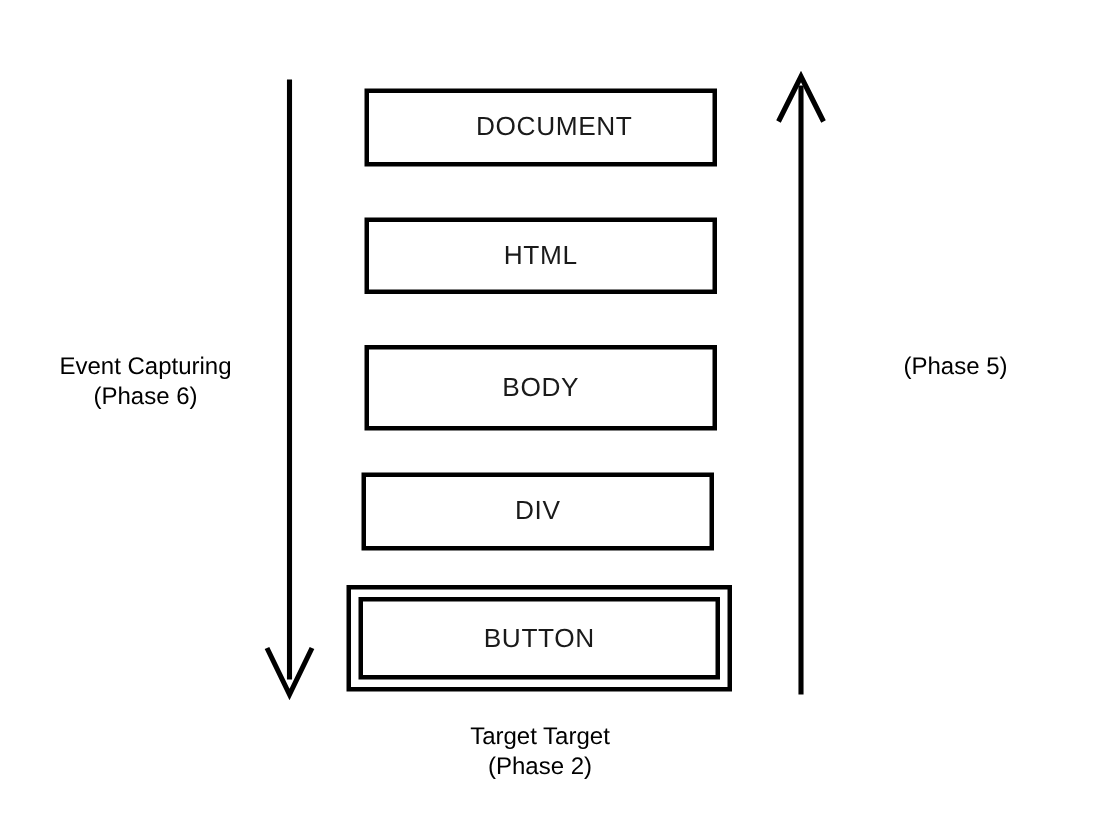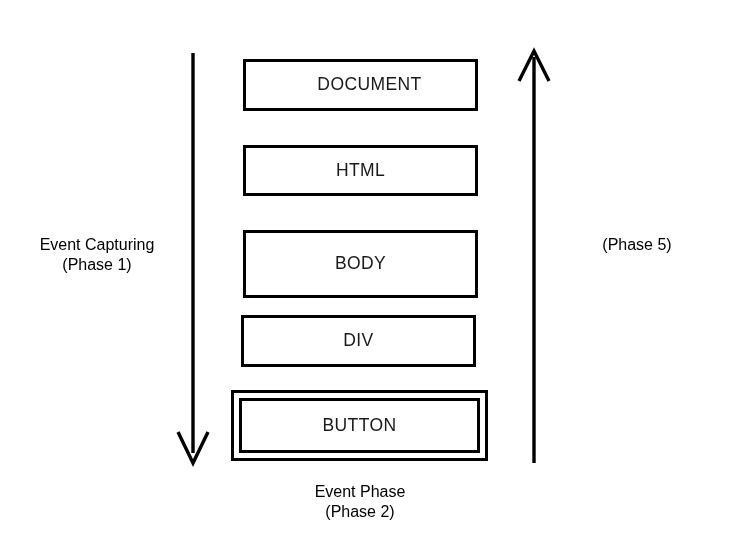--- a/index.html
+++ b/index.html
@@ -32,21 +32,21 @@
   .node-label {
     font-size: 17.5px;
     letter-spacing: 0.4px;
     color: #1a1a1a;
     line-height: 1;
     white-space: nowrap;
   }
 
   #box-document { left: 243px; top: 59px;  width: 235px; height: 52px; padding-left: 18px; }
   #box-html     { left: 243px; top: 145px; width: 235px; height: 51px; }
-  #box-body     { left: 243px; top: 230px; width: 235px; height: 68px; }
+  #box-body     { left: 243px; top: 230px; width: 235px; height: 57px; }
   #box-div      { left: 241px; top: 315px; width: 235px; height: 52px; text-align: center; }
 
   
   #target-outer {
     position: absolute;
     box-sizing: border-box;
     left: 231px;
     top: 390px;
     width: 257px;
     height: 71px;
@@ -117,25 +117,25 @@
     <span class="node-label">DIV</span>
   </div>
 
   <div id="target-outer"></div>
   <div class="node-box" id="box-button">
     <span class="node-label">BUTTON</span>
   </div>
 
   <div class="caption" id="caption-capturing">
     <span>Event Capturing</span>
-    <span class="caption-line2">(Phase 1)</span>
+    <span class="caption-line2">(Phase 6)</span>
   </div>
 
   <div class="caption" id="caption-bubbling">
     <span class="caption-line2">(Phase 5)</span>
   </div>
 
   <div class="caption" id="caption-target">
-    <span>Event Phase</span>
+    <span>Target Target</span>
     <span class="caption-line2">(Phase 2)</span>
   </div>
 
 </div>
 
 </body></html>

